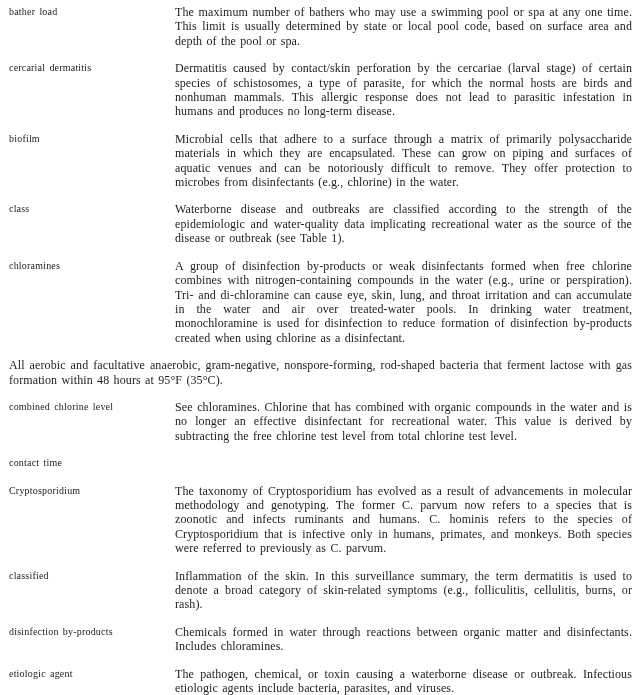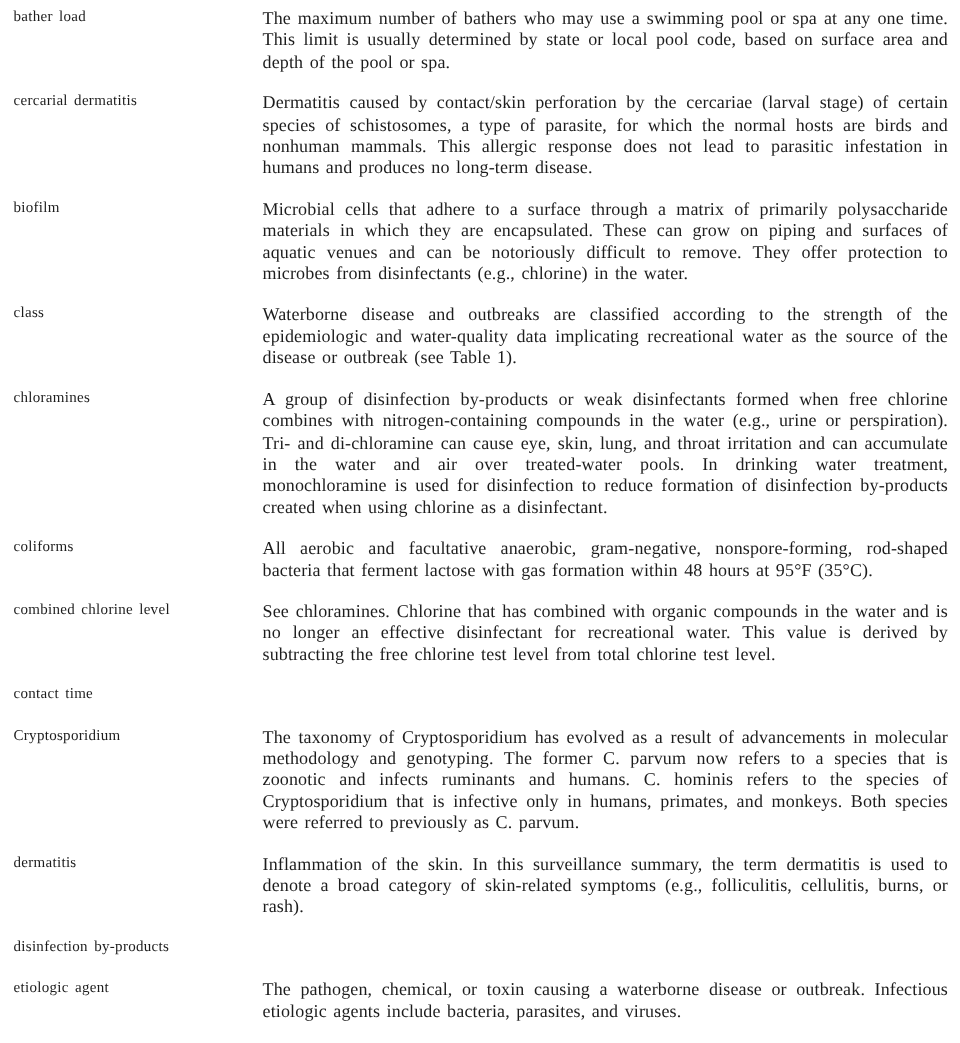--- a/index.html
+++ b/index.html
@@ -70,45 +70,45 @@
     <div class="term">class</div>
     <div class="def"><span>Waterborne disease and outbreaks are classified according to the strength of the epidemiologic and water-quality data implicating recreational water as the source of the disease or outbreak (see Table 1).</span></div>
   </div>
 
   <div class="row">
     <div class="term">chloramines</div>
     <div class="def"><span>A group of disinfection by-products or weak disinfectants formed when free chlorine combines with nitrogen-containing compounds in the water (e.g., urine or perspiration). Tri- and di-chloramine can cause eye, skin, lung, and throat irritation and can accumulate in the water and air over treated-water pools. In drinking water treatment, monochloramine is used for disinfection to reduce formation of disinfection by-products created when using chlorine as a disinfectant.</span></div>
   </div>
 
   <div class="row">
-    <div class="term">coliforms</div>
     <div class="def"><span>All aerobic and facultative anaerobic, gram-negative, nonspore-forming, rod-shaped bacteria that ferment lactose with gas formation within 48 hours at 95°F (35°C).</span></div>
   </div>
 
   <div class="row">
     <div class="term">combined chlorine level</div>
     <div class="def"><span>See chloramines. Chlorine that has combined with organic compounds in the water and is no longer an effective disinfectant for recreational water. This value is derived by subtracting the free chlorine test level from total chlorine test level.</span></div>
   </div>
 
   <div class="row">
     <div class="term">contact time</div>
   </div>
 
   <div class="row">
     <div class="term it">Cryptosporidium</div>
     <div class="def"><span>The taxonomy of </span><span class="it">Cryptosporidium</span><span> has evolved as a result of advancements in molecular methodology and genotyping. The former </span><span class="it">C. parvum</span><span> now refers to a species that is zoonotic and infects ruminants and humans. </span><span class="it">C. hominis</span><span> refers to the species of </span><span class="it">Cryptosporidium</span><span> that is infective only in humans, primates, and monkeys. Both species were referred to previously as </span><span class="it">C. parvum</span><span>.</span></div>
   </div>
 
   <div class="row">
-    <div class="term">dermatitis</div>
+    <div class="term">classified</div>
     <div class="def"><span>Inflammation of the skin. In this surveillance summary, the term dermatitis is used to denote a broad category of skin-related symptoms (e.g., folliculitis, cellulitis, burns, or rash).</span></div>
   </div>
 
   <div class="row">
     <div class="term">disinfection by-products</div>
+    <div class="def"><span>Chemicals formed in water through reactions between organic matter and disinfectants. Includes chloramines.</span></div>
   </div>
 
   <div class="row">
     <div class="term">etiologic agent</div>
     <div class="def"><span>The pathogen, chemical, or toxin causing a waterborne disease or outbreak. Infectious etiologic agents include bacteria, parasites, and viruses.</span></div>
   </div>
 
 </div>
 
 </body></html>

